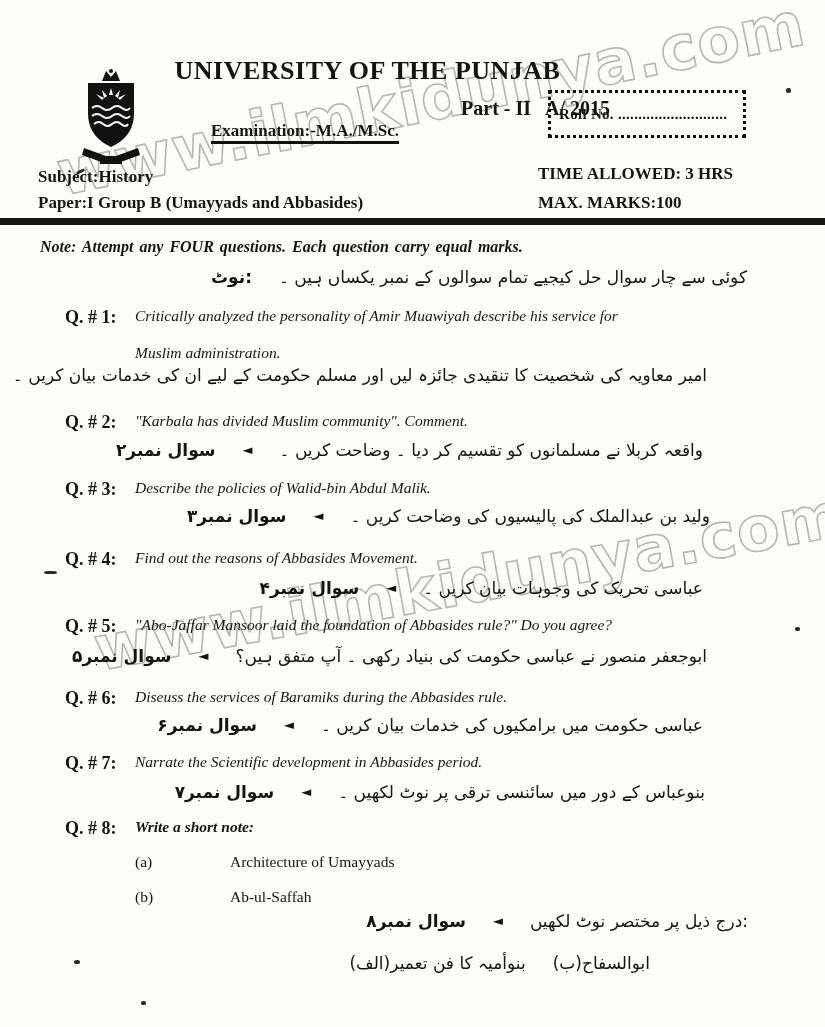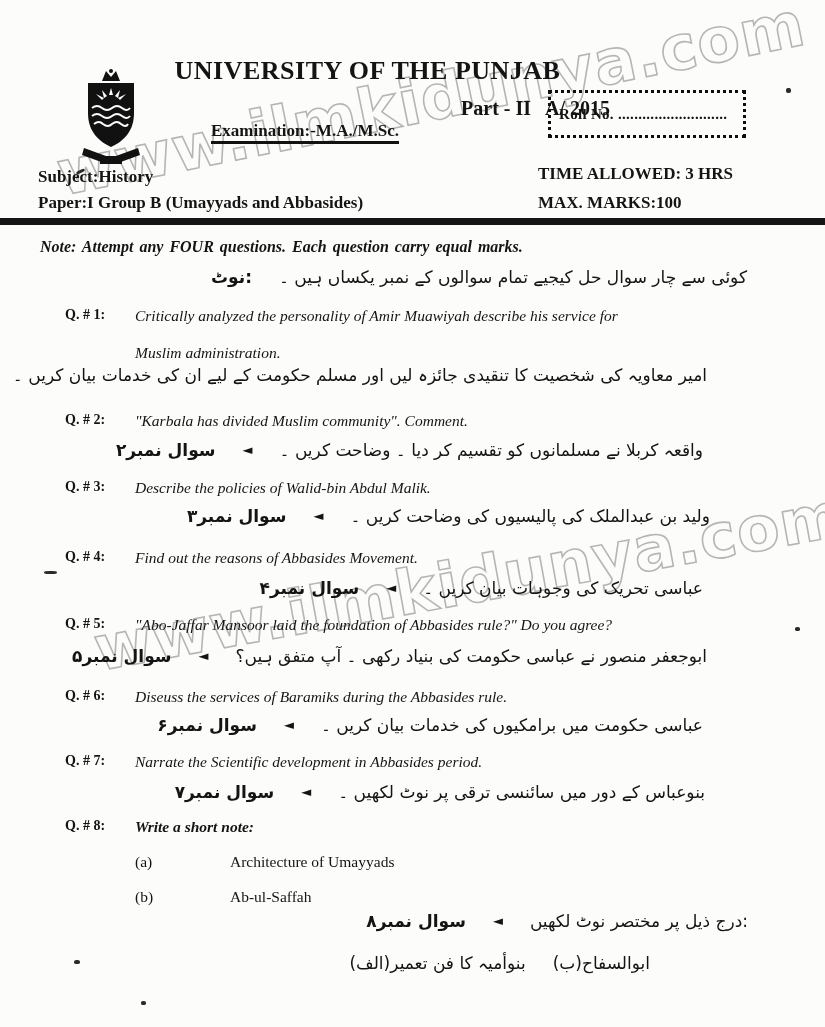--- a/index.html
+++ b/index.html
@@ -46,21 +46,21 @@
   .u-row {
     position:absolute; display:flex; align-items:center; gap:27px;
     font-family:"DejaVu Sans", sans-serif; font-size:17px; line-height:30px;
     white-space:nowrap;
   }
   .u-label { font-weight:700; font-size:17px; }
   .u-marker { font-size:13px; line-height:30px; }
   .u-items { }
 
   
-  .q-label { position:absolute; left:65px; font-size:14px; font-weight:700; }
+  .q-label { position:absolute; left:65px; font-size:18px; font-weight:700; }
   .q-text  { position:absolute; left:135px; font-size:15.5px;font-style:italic; }
   .sub-key { position:absolute; left:135px; font-size:15.5px; }
   .sub-text{ position:absolute; left:185px; font-size:15.5px;margin-left:45px; }
 
   
   .logo { left:80px; top:68px; width:62px; height:100px; }
 
   
   .speck { position:absolute; background:#2a2a2a; border-radius:40%; }
 </style>

